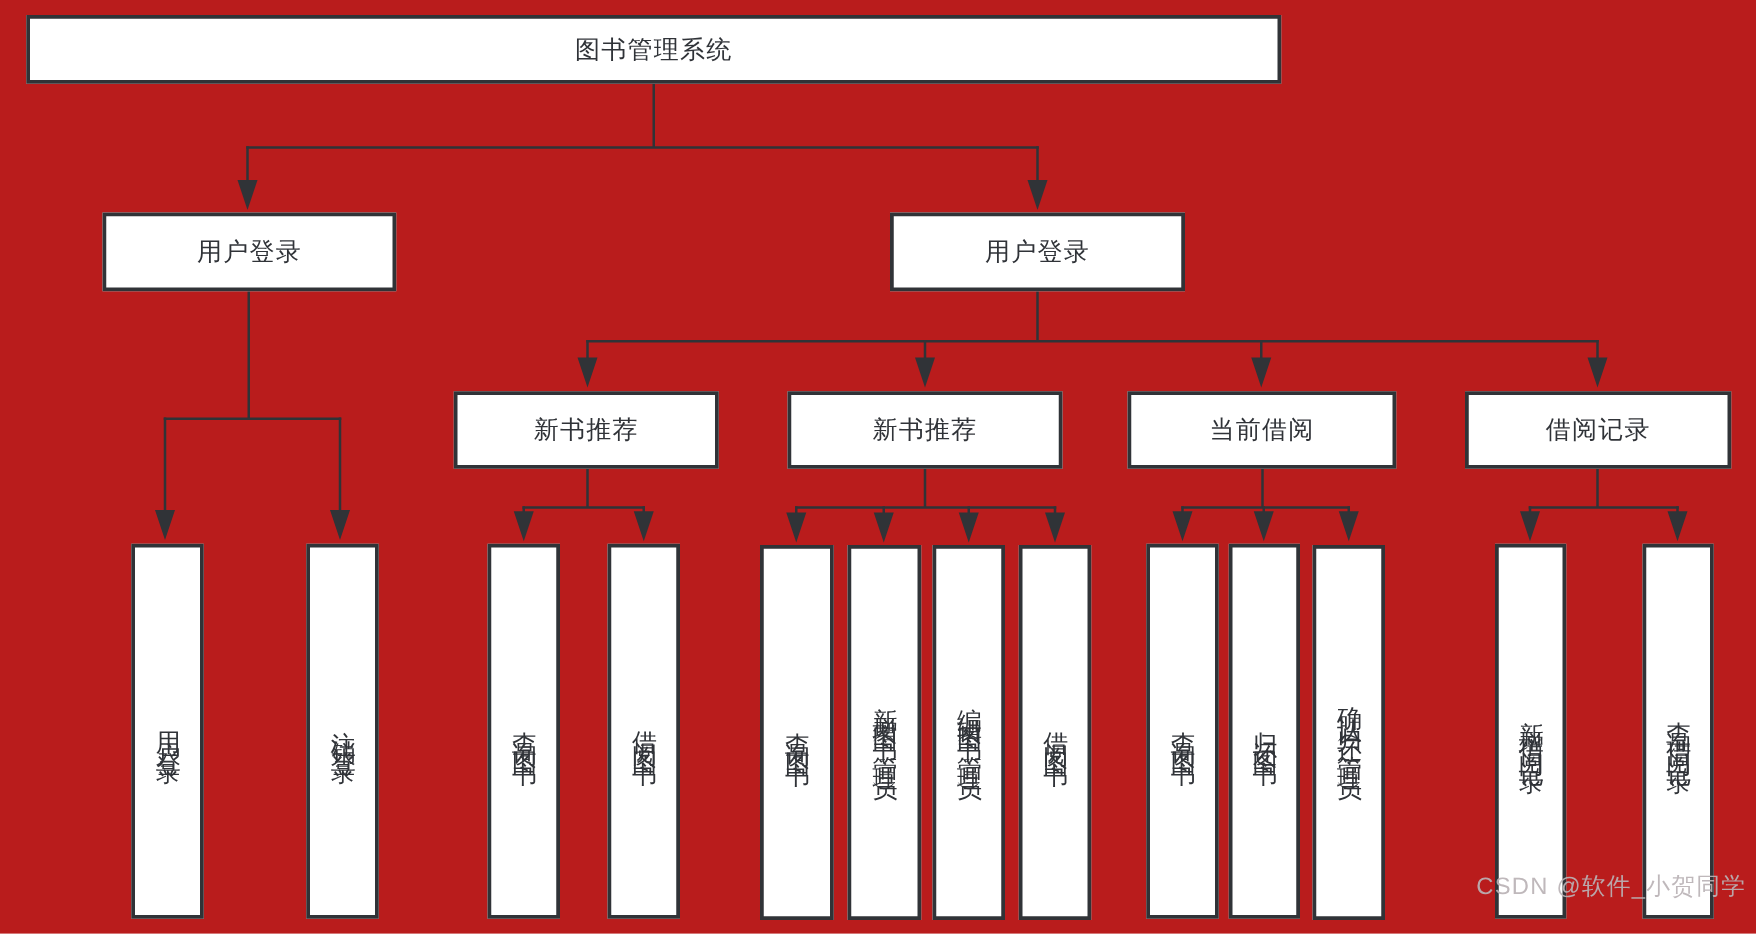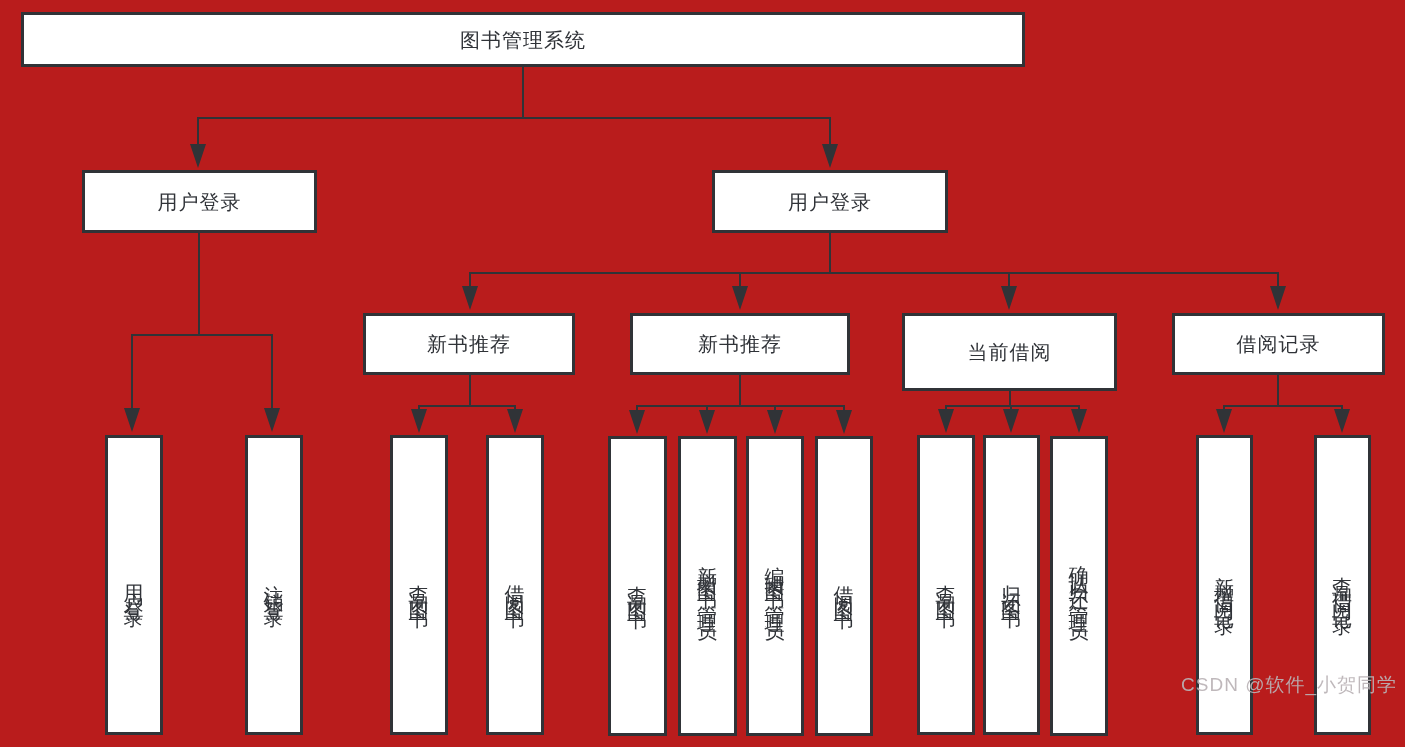--- a/index.html
+++ b/index.html
@@ -38,21 +38,21 @@
   .vline{position:absolute;width:2px;background:var(--line);z-index:0;}
   .arrow{
     position:absolute;width:0;height:0;
     border-left:8px solid transparent;
     border-right:8px solid transparent;
     border-top:24px solid var(--line);
     z-index:0;
   }
   .watermark{
     position:absolute;
-    top:672px;right:8px;
+    top:696px;right:8px;
     font-size:19px;
     letter-spacing:1px;
     color:rgba(186,178,181,0.92);
     z-index:5;
     pointer-events:none;
   }
 </style>
 </head>
 <body>
 
@@ -118,21 +118,21 @@
       </div>
       <div class="node h" style="left: 712px; top: 170px; width: 236px; height: 63px;">
         <span>用户登录</span>
       </div>
       <div class="node h" style="left: 363px; top: 313px; width: 212px; height: 62px;">
         <span>新书推荐</span>
       </div>
       <div class="node h" style="left: 630px; top: 313px; width: 220px; height: 62px;">
         <span>新书推荐</span>
       </div>
-      <div class="node h" style="left: 902px; top: 313px; width: 215px; height: 78px;">
+      <div class="node h" style="left: 902px; top: 313px; width: 215px; height: 62px;">
         <span>当前借阅</span>
       </div>
       <div class="node h" style="left: 1172px; top: 313px; width: 213px; height: 62px;">
         <span>借阅记录</span>
       </div>
       <div class="node v" style="left: 105px; top: 435px; width: 58px; height: 300px;">
         <span>用户登录</span>
       </div>
       <div class="node v" style="left: 245px; top: 435px; width: 58px; height: 300px;">
         <span>注销登录</span>

